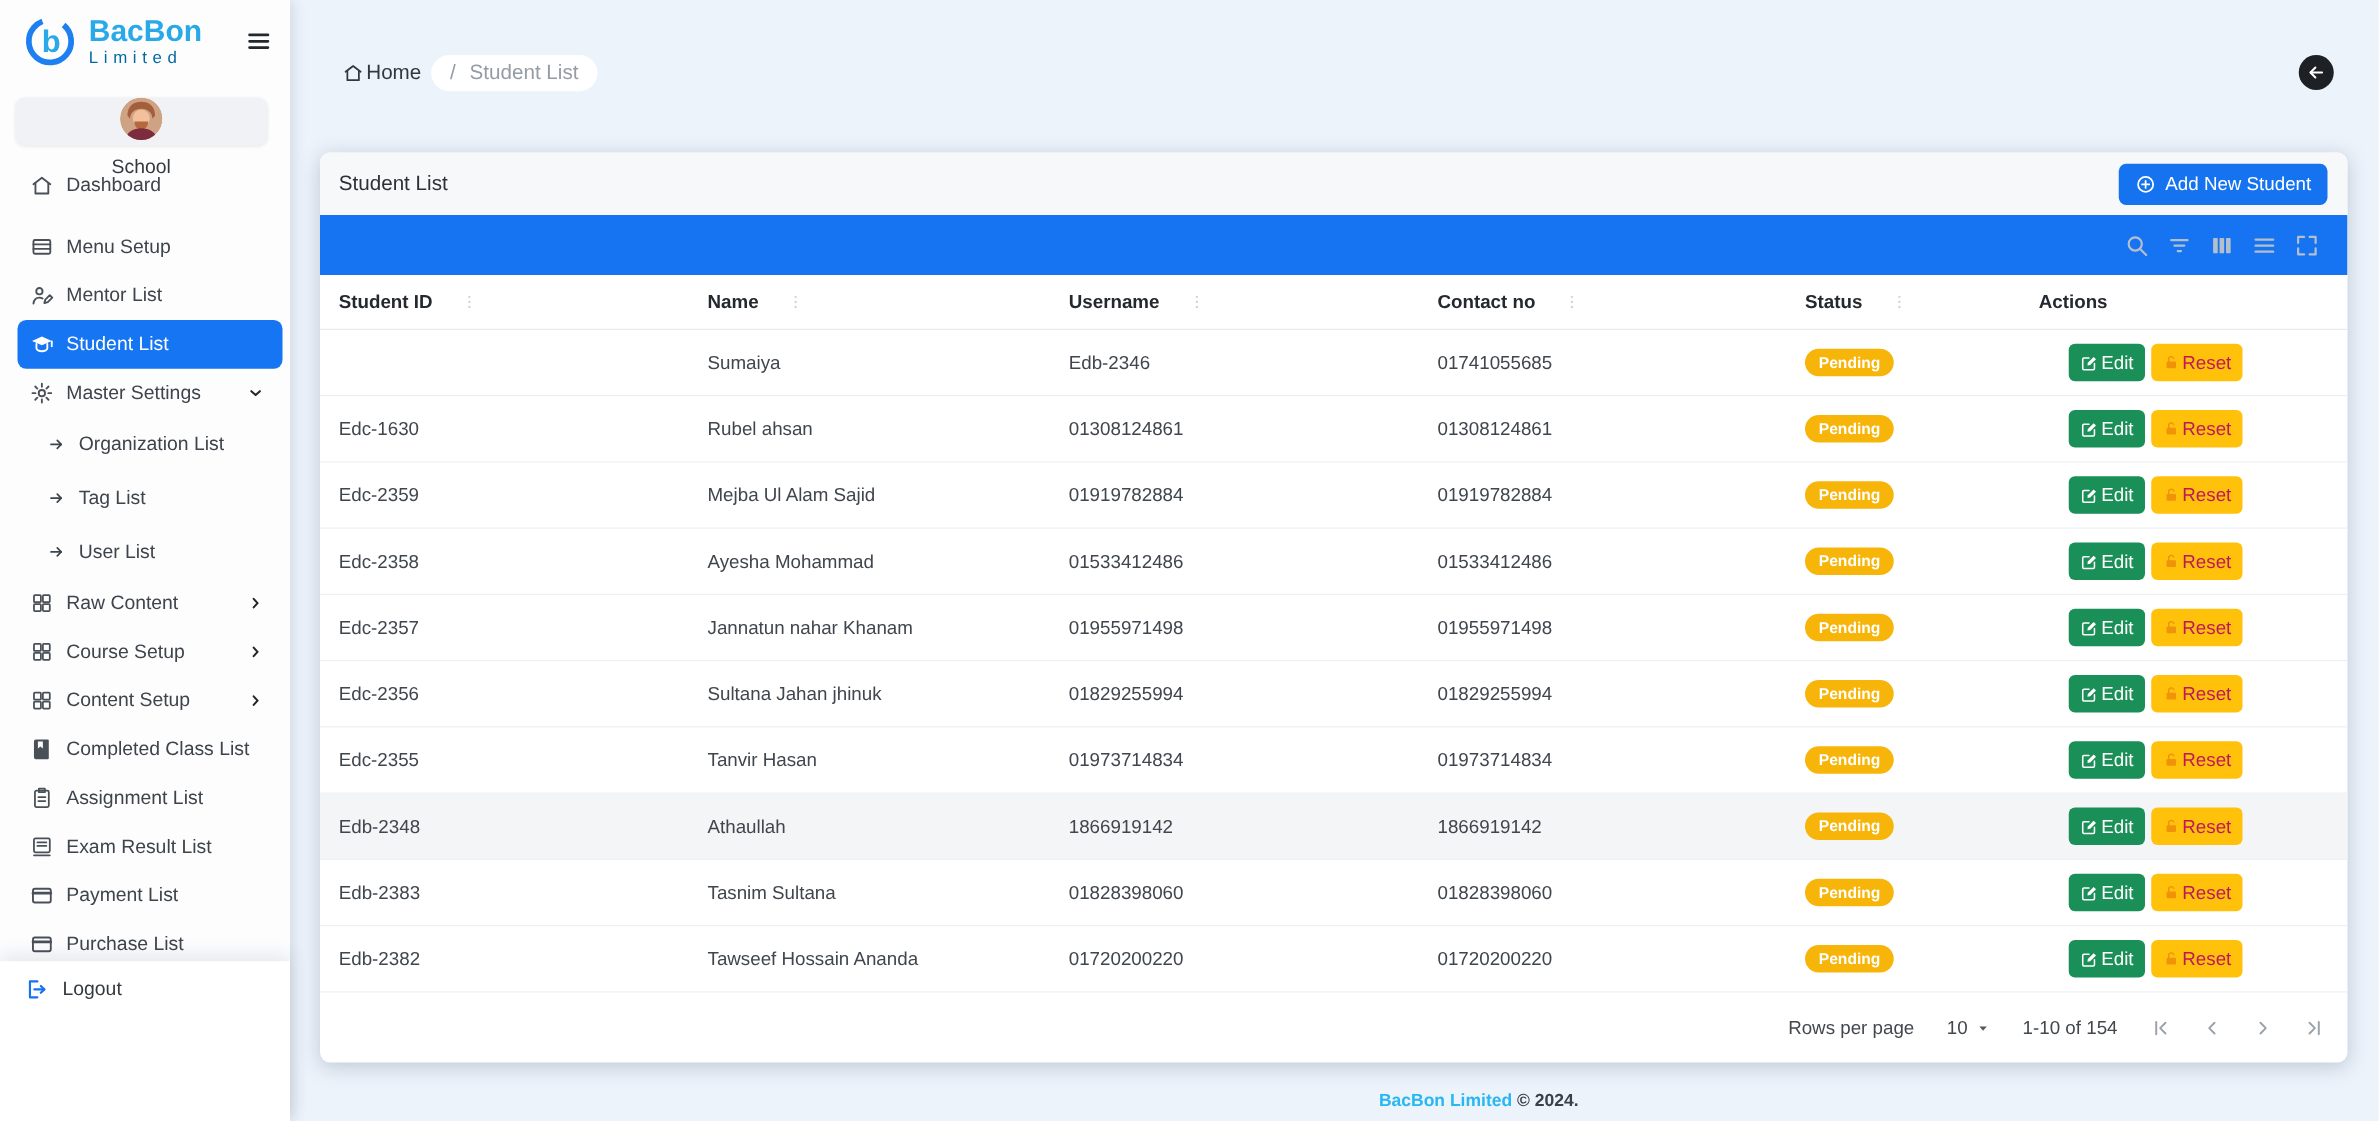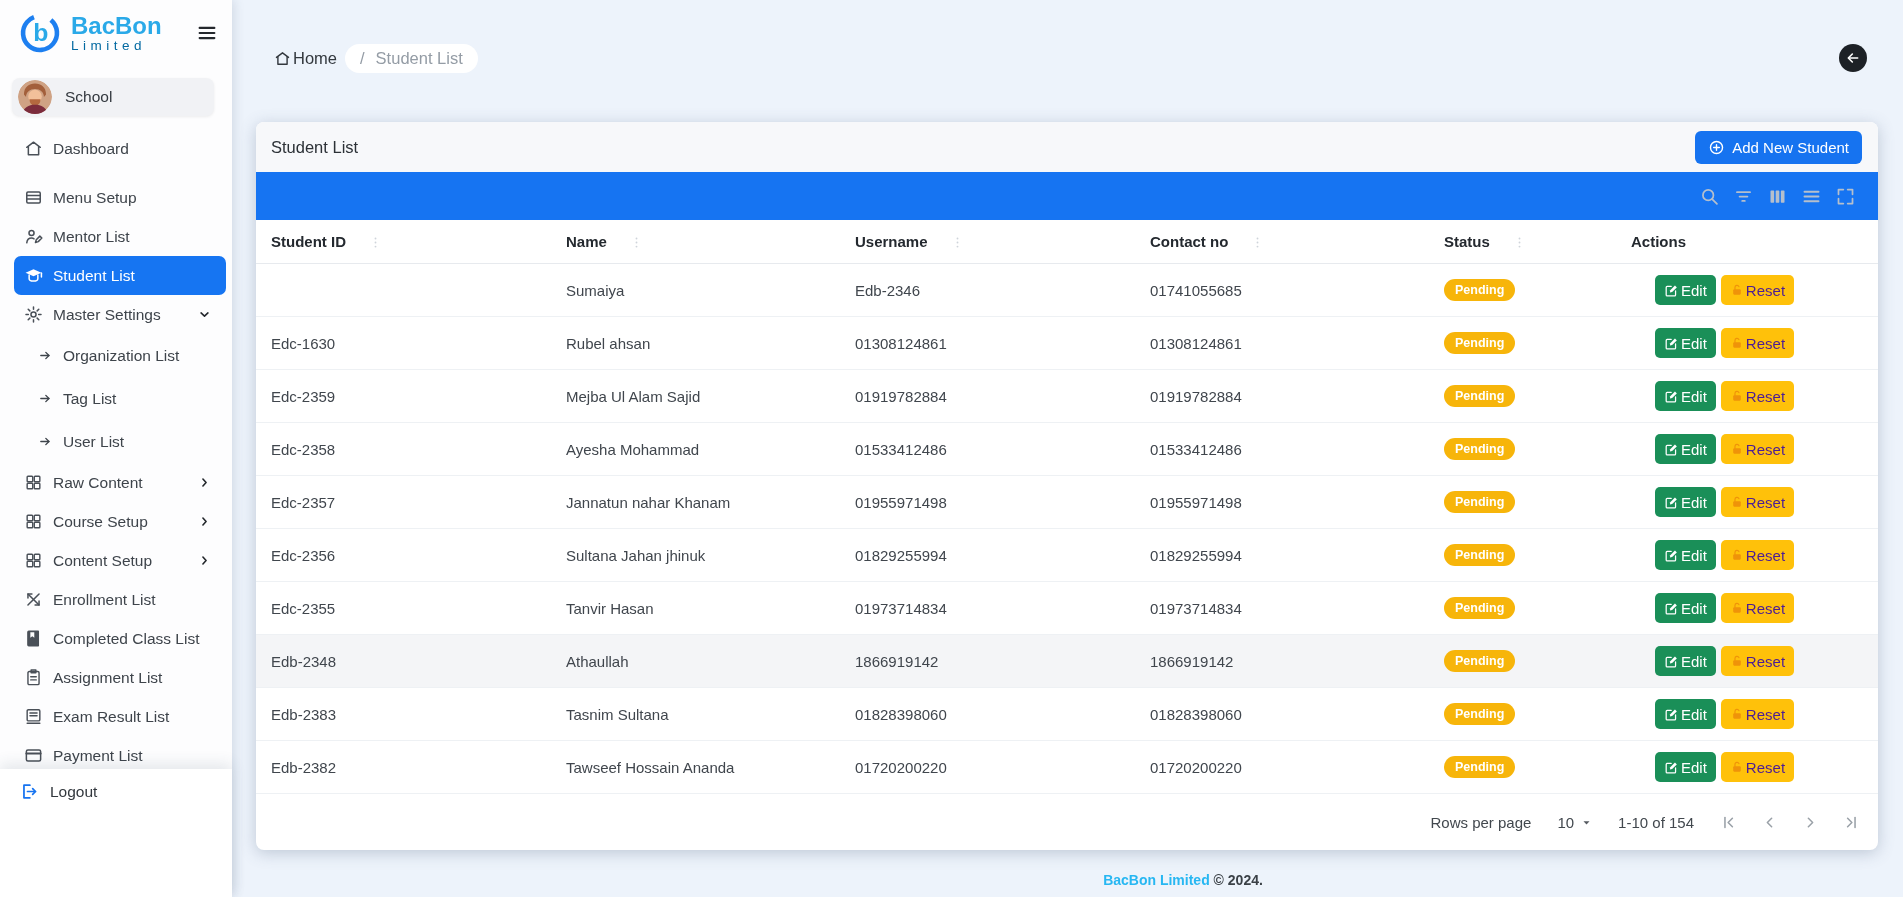--- a/index.html
+++ b/index.html
@@ -9,21 +9,21 @@
   
   .sidebar { width:232px; min-width:232px; height:897px; background:#fdfdfe; position:relative; z-index:5;
              box-shadow:2px 0 10px rgba(60,80,110,.16); display:flex; flex-direction:column; }
   .logo-row { height:66px; display:flex; align-items:center; padding:0 14px 0 18px; gap:9px; }
   .logo-mark { width:44px; height:44px; }
   .logo-text { line-height:1.05; }
   .logo-top { color:#2aa9e8; font-size:24px; font-weight:bold; }
   .logo-bottom { color:#0369a1; font-size:13.5px; letter-spacing:4.5px; margin-top:1px; }
   .hamburger { margin-left:auto; width:22px; height:22px; color:#24282d; cursor:pointer; }
   .profile-row { margin:12px 18px 0 12px; height:38px; background:#f1f2f5; border-radius:8px;
-                 box-shadow:0 1px 3px rgba(0,0,0,.07); display:flex; align-items:center; gap:13px; padding:0 6px; }
+                 box-shadow:0 1px 3px rgba(0,0,0,.07); display:flex; align-items:center; gap:13px; padding:0 6px;flex-direction:column; }
   .avatar { width:34px; height:34px; border-radius:50%; overflow:hidden; flex:none; }
   .profile-name { font-size:15.5px; color:#33383e; }
   .menu { flex:1; overflow:hidden; padding-top:13px; }
   .mi { height:39px; display:flex; align-items:center; gap:10px; padding:0 20px 0 24px; font-size:15.5px;
         color:#3e444b; cursor:pointer; white-space:nowrap; }
   .mi .ic { width:19px; height:19px; color:#4a5058; flex:none; }
   .mi .chev { margin-left:auto; width:15px; height:15px; color:#23272c; }
   .mi.gap { margin-bottom:10px; }
   .mi.active { background:#1675f2; color:#fff; border-radius:7px; margin:0 6px 0 14px; padding:0 14px 0 10px; }
   .mi.active .ic { color:#fff; }
@@ -52,32 +52,32 @@
   .add-btn { background:#1673f0; color:#fff; border:none; border-radius:6px; height:33px; padding:0 13px;
              font-size:15px; display:flex; align-items:center; gap:7px; cursor:pointer; }
   .add-btn .ic { width:17px; height:17px; }
 
   .toolbar { height:48px; background:#1674f2; display:flex; align-items:center; justify-content:flex-end;
              gap:13px; padding-right:22px; }
   .ticon { width:21px; height:21px; color:#b5bfcc; cursor:pointer; }
 
   .grid-cols { display:grid; grid-template-columns:295px 289px 295px 294px 187px 1fr; align-items:center; padding-left:15px; }
   .thead { height:44px; font-weight:bold; font-size:15px; color:#24292f; border-bottom:1px solid #e7eaee; }
-  .th { display:flex; align-items:flex-end; gap:22px; }
+  .th { display:flex; align-items:center; gap:22px; }
   .th .dots { width:15px; height:15px; color:#cfd4da; cursor:pointer; }
   .row { height:53px; font-size:15px; color:#40464d; border-bottom:1px solid #eef1f4; }
   .row.hl { background:#f4f5f7; }
   .badge { display:inline-block; background:#f7b50a; color:#fff; font-size:12.5px; font-weight:bold;
            padding:4px 11px; border-radius:11px; }
   .actions { display:flex; gap:5px;padding-left:24px; }
   .btn { height:30px; border:none; border-radius:5px; padding:0 9px; font-size:15px; display:flex;
          align-items:center; gap:2px; cursor:pointer; }
   .btn .ic { width:15px; height:15px; }
   .btn-edit { background:#1a8f58; color:#fff; }
-  .btn-reset { background:#ffc10a; color:#4c1d95; }
+  .btn-reset { background:#ffc10a; color:#be185d; }
   .btn-reset .ic { color:#ef9309; width:14px; height:14px; }
 
   .pagination { height:56px; display:flex; align-items:center; justify-content:flex-end; gap:26px;
                 padding-right:18px; font-size:15px; color:#42484e; }
   .rpp { display:flex; align-items:center; gap:7px; cursor:pointer; }
   .rpp .caret { width:11px; height:11px; color:#555a60; }
   .pgicons { display:flex; gap:24px; }
   .pgicons .ic { width:17px; height:17px; color:#9aa1a8; cursor:pointer; }
 
   .footer { position:absolute; left:951px; top:872px; transform:translateX(-50%); font-size:14px; font-weight:bold;
@@ -243,31 +243,20 @@
         </span>
         <span>Content Setup</span>
         <span class="chev">
           <svg viewBox="0 0 24 24" fill="none" stroke="currentColor" stroke-linecap="round" stroke-linejoin="round" stroke-width="2.6">
             <path d="M9.5 6.5l5 5.5-5 5.5"></path>
           </svg>
         </span>
       </div>
       <div class="mi">
         <span class="ic">
-          <svg viewBox="0 0 24 24" fill="none" stroke="currentColor" stroke-linecap="round" stroke-linejoin="round" stroke-width="1.9">
-            <path d="M5 5l14 14"></path>
-            <path d="M14 19h5v-5"></path>
-            <path d="M19 5L5 19"></path>
-            <path d="M10 5H5v5"></path>
-          </svg>
-        </span>
-        <span>Enrollment List</span>
-      </div>
-      <div class="mi">
-        <span class="ic">
           <svg viewBox="0 0 24 24">
             <path fill="currentColor" d="M6 2h12a1 1 0 0 1 1 1v18a1 1 0 0 1-1 1H6a2 2 0 0 1-2-2V4a2 2 0 0 1 2-2zm2 2v7l2.5-1.8L13 11V4z"></path>
           </svg>
         </span>
         <span>Completed Class List</span>
       </div>
       <div class="mi">
         <span class="ic">
           <svg viewBox="0 0 24 24" fill="none" stroke="currentColor" stroke-linecap="round" stroke-linejoin="round" stroke-width="1.8">
             <rect x="5" y="4.5" width="14" height="16.5" rx="1.5"></rect>

